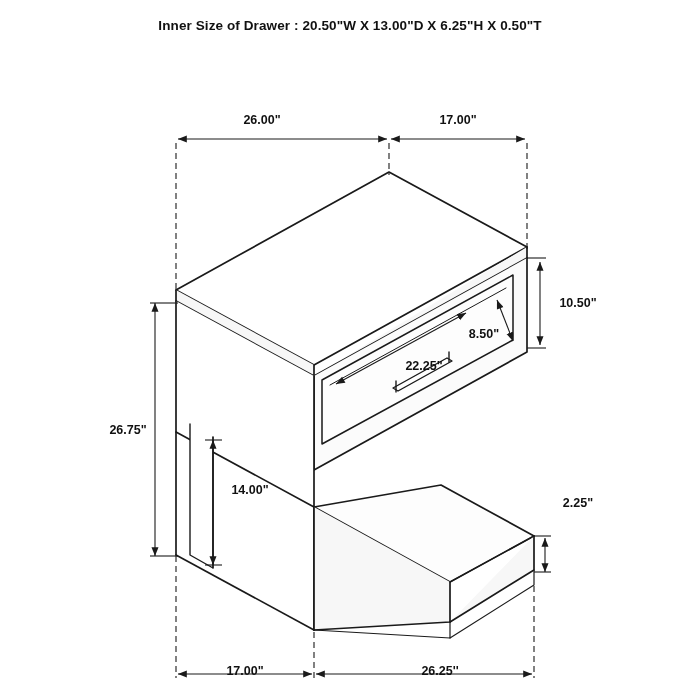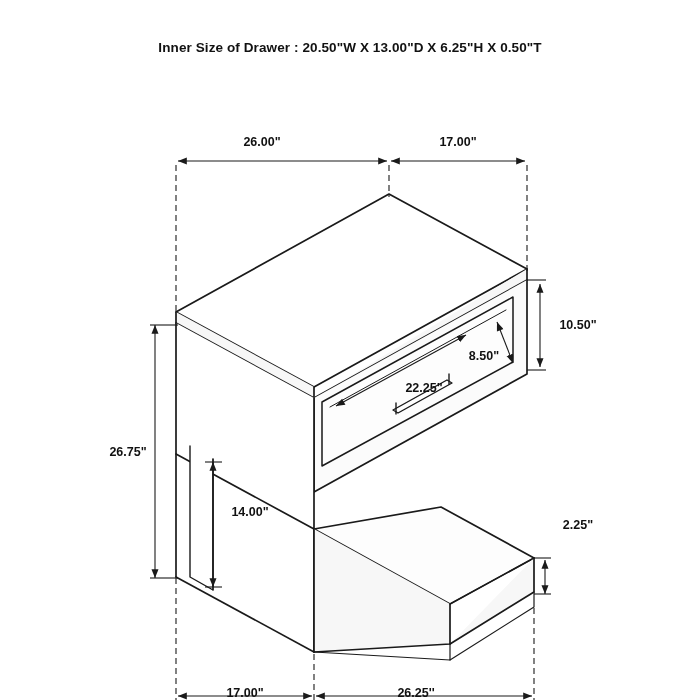--- a/index.html
+++ b/index.html
@@ -12,21 +12,20 @@
     height: 700px;
     font-family: "Liberation Sans", sans-serif;
     color: #000000;
     position: relative;
     overflow: hidden;
   }
   #page {
     position: relative;
     width: 700px;
     height: 586px;
-    margin-top: 22px;
   }
   .title {
     position: absolute;
     top: 18px;
     left: 0;
     width: 700px;
     text-align: center;
     font-size: 13.5px;
     font-weight: bold;
     letter-spacing: 0.1px;
@@ -156,15 +155,15 @@
   <div class="dimlabel" style="left:424px; top:366px; transform:translate(-50%,-50%);">22.25"</div>
 
   <div class="dimlabel" style="left:128px; top:430px; transform:translate(-50%,-50%);">26.75"</div>
 
   <div class="dimlabel" style="left:250px; top:490px; transform:translate(-50%,-50%);">14.00"</div>
 
   <div class="dimlabel" style="left:578px; top:503px; transform:translate(-50%,-50%);">2.25"</div>
 
   <div class="dimlabel" style="left:245px; top:671px; transform:translate(-50%,-50%);">17.00"</div>
 
-  <div class="dimlabel" style="left:416px; top:671px; transform:translate(-50%,-50%);text-align:right;">26.25''</div>
+  <div class="dimlabel" style="left:440px; top:671px; transform:translate(-50%,-50%);text-align:right;">26.25''</div>
 
 </div>
 
 </body></html>

